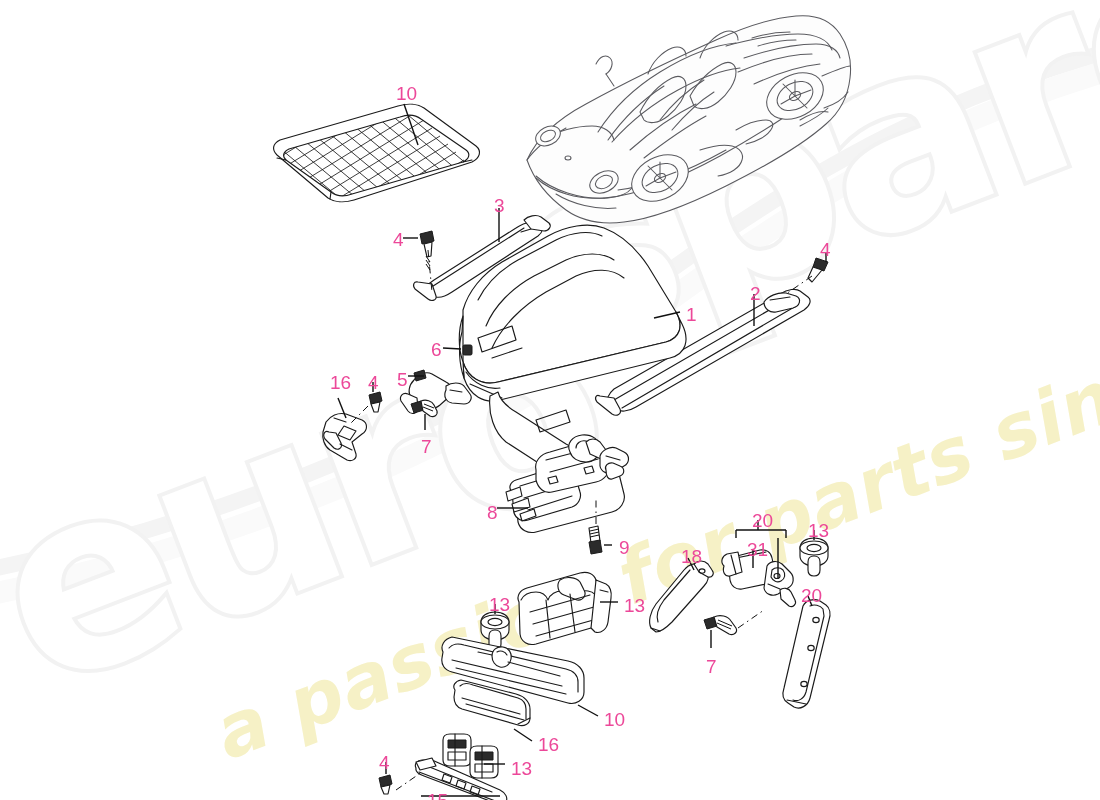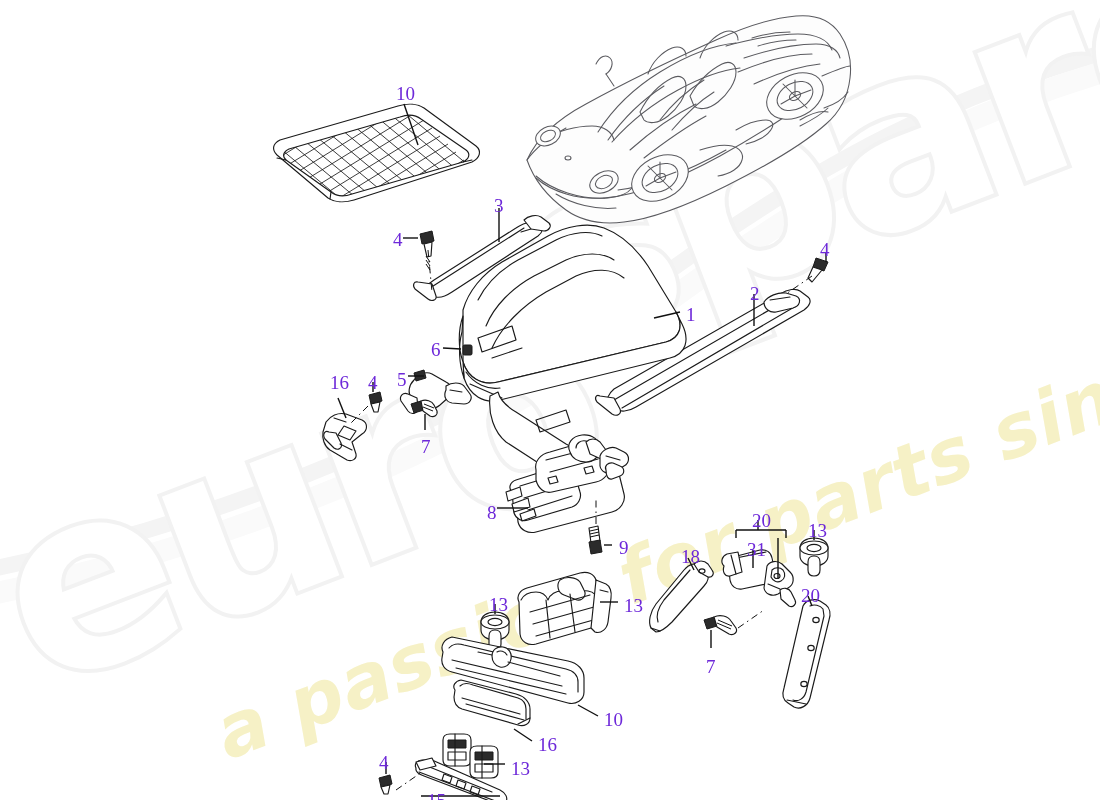--- a/index.html
+++ b/index.html
@@ -8,22 +8,22 @@
     font-family:"Liberation Sans", sans-serif;
     width:1100px;height:800px;overflow:hidden;
   }
   #stage{position:relative;width:1100px;height:800px;background:#ffffff;overflow:hidden;}
   #stage svg.layer{position:absolute;left:0;top:0;width:1100px;height:800px;}
   #wm{z-index:1;}
   #art{z-index:3;}
   #labels{z-index:4;}
   .callout{
     position:absolute;z-index:5;
-    font-family:Liberation Serif, serif;
-    font-size:19px;color:#6d28d9;line-height:1;
+    font-family:Liberation Sans, sans-serif;
+    font-size:19px;color:#ec4899;line-height:1;
     white-space:nowrap;user-select:none;
   }
   .ln{stroke:#111;stroke-width:1.4;fill:none;}
   .ln-thin{stroke:#111;stroke-width:1;fill:none;}
   .dash{stroke:#111;stroke-width:1;fill:none;stroke-dasharray:7 4 1.5 4;}
   .pt{fill:none;stroke:#1a1a1a;stroke-width:1.15;stroke-linejoin:round;stroke-linecap:round;}
   .pt-f{fill:#ffffff;stroke:#1a1a1a;stroke-width:1.15;stroke-linejoin:round;stroke-linecap:round;}
   .pt-d{fill:#2b2b2b;stroke:#1a1a1a;stroke-width:1;}
   .car{fill:none;stroke:#5a5a5f;stroke-width:1.05;stroke-linejoin:round;stroke-linecap:round;}
   .car-f{fill:#fdfdfd;stroke:#5a5a5f;stroke-width:1.05;stroke-linejoin:round;}

